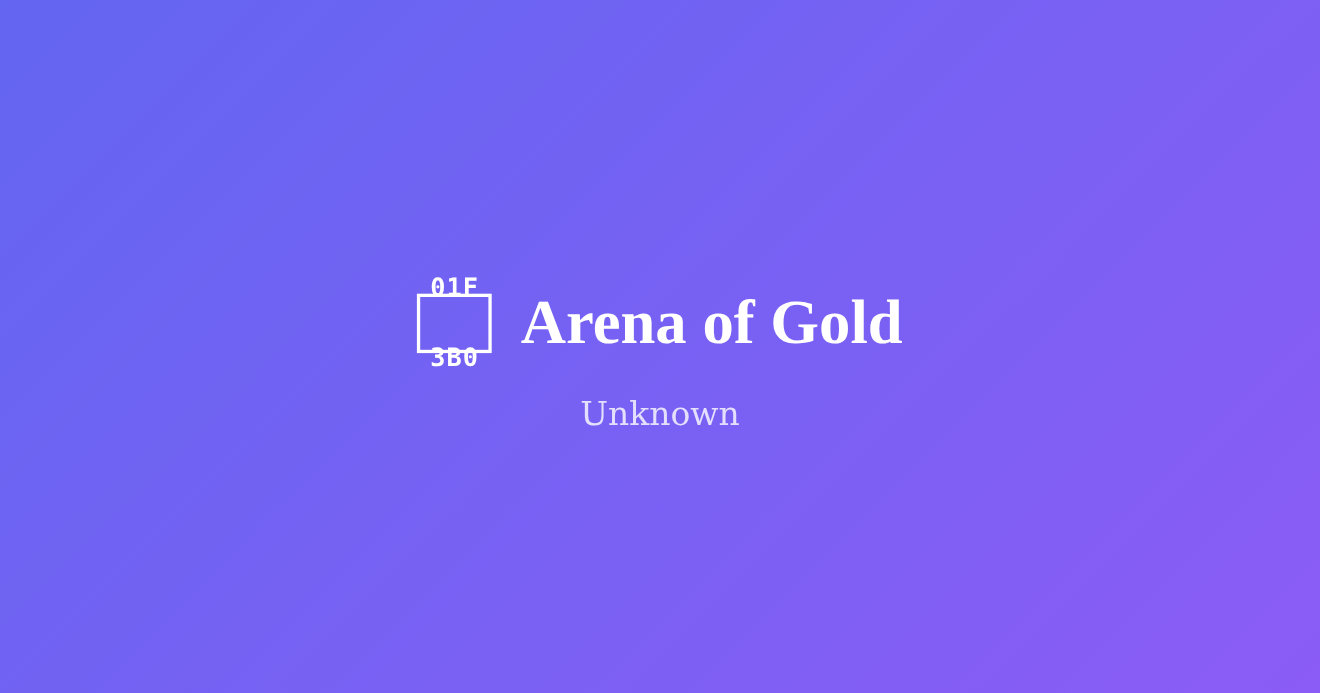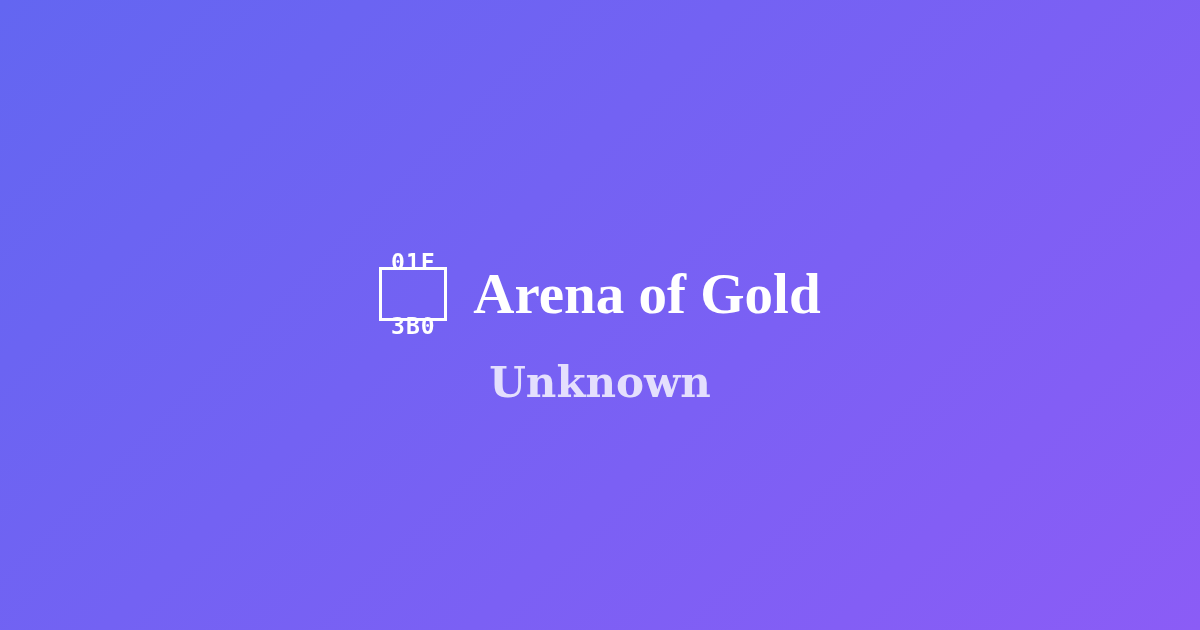--- a/index.html
+++ b/index.html
@@ -78,22 +78,22 @@
   }
 
   
   .provider {
     position: absolute;
     top: 362px;
     left: 0;
     right: 0;
     text-align: center;
     font-family: "DejaVu Serif", "Liberation Serif", serif;
-    font-size: 42px;
-    font-weight: 700;
+    font-size: 30px;
+    font-weight: 400;
     line-height: 1;
     color: rgba(255, 255, 255, 0.80);
   }
 
   
   .stats-line {
     position: absolute;
     top: 527px;
     left: 0;
     right: 0;

